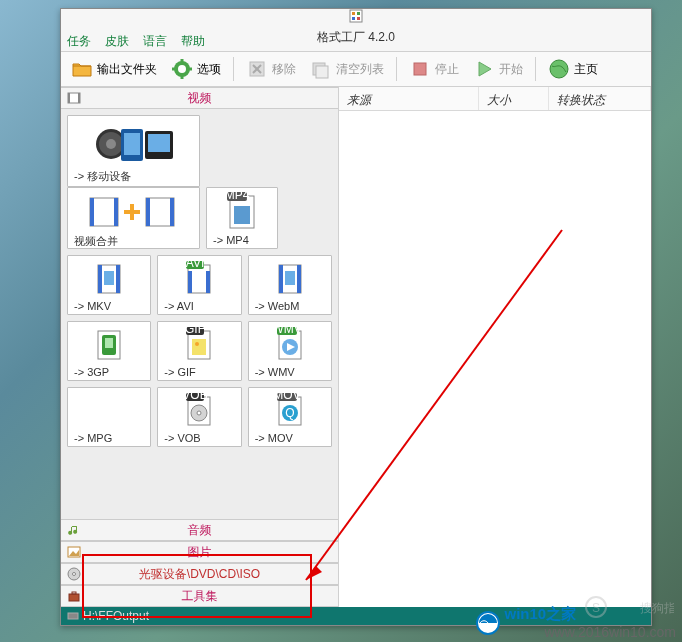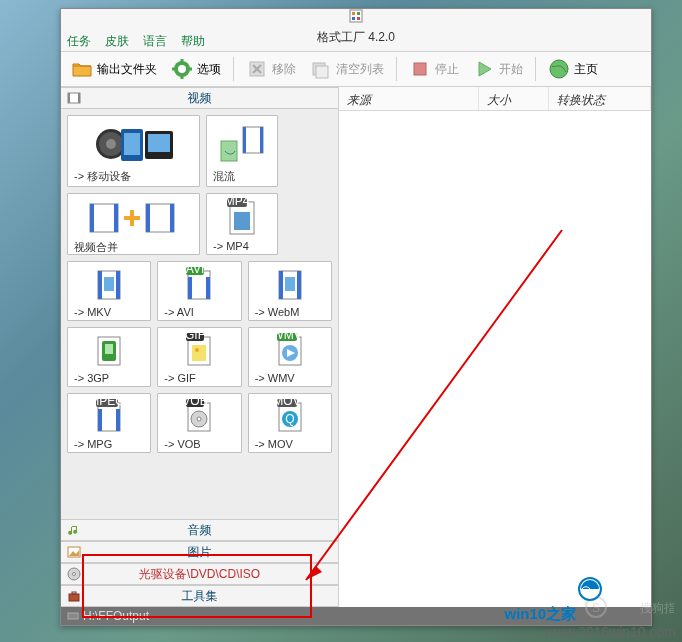--- a/index.html
+++ b/index.html
@@ -10,42 +10,42 @@
   .titlebar .title { color:#333; }
   .menubar { height:20px; display:flex; align-items:center; padding:0 6px; gap:14px; color:#15803d; }
   .menubar span { cursor:default; }
   .toolbar { height:36px; border-top:1px solid #d0d0d0; border-bottom:1px solid #d0d0d0; display:flex; align-items:center; padding:12px 4px; gap:2px; background:#f9f9f9; }
   .tb-btn { display:flex; align-items:center; gap:4px; padding:3px 6px; border-radius:3px; }
   .tb-btn .ico { width:22px; height:22px; display:flex; align-items:center; justify-content:center; }
   .tb-sep { width:1px; height:24px; background:#d0d0d0; margin:0 4px; }
   .dimmed { color:#999; }
   .body { display:flex; height:calc(100% - 22px - 20px - 36px - 18px); }
   .left { width:278px; border-right:1px solid #d0d0d0; display:flex; flex-direction:column; background:#ededed; }
-  .acc-head { display:flex; align-items:center; justify-content:center; position:relative; height:22px; border-top:1px solid #ccc; border-bottom:1px solid #ccc; background:#f4f4f4; color:#0c4a6e; }
+  .acc-head { display:flex; align-items:center; justify-content:center; position:relative; height:22px; border-top:1px solid #ccc; border-bottom:1px solid #ccc; background:#f4f4f4; color:#be185d; }
   .acc-head .aicon { position:absolute; left:6px; width:14px; height:14px; }
   .video-grid { flex:1; overflow:auto; padding:6px; }
   .grid { display:grid; gap:6px; }
   .grid.g3 { grid-template-columns:repeat(3,1fr); }
   .grid.g2 { grid-template-columns:133px 72px; }
   .tile { border:1px solid #c0c0c0; background:#fff; display:flex; flex-direction:column; align-items:center; justify-content:flex-end; padding:4px 2px 2px; border-radius:1px; }
   .tile .iconbox { flex:1; display:flex; align-items:center; justify-content:center; width:100%; }
   .tile .lbl { width:100%; text-align:left; padding:2px 4px 0; color:#333; font-size:11px; white-space:nowrap; overflow:hidden; }
   .tile.big { height:72px; }
   .tile.mid { height:62px;align-items:flex-end; }
   .tile.sml { height:60px; }
   .right { flex:1; background:#fff; }
   .listhead { display:flex; height:24px; border-bottom:1px solid #d8d8d8; background:#fafafa;font-style:italic; }
   .lh-col { padding:5px 8px; color:#333; border-right:1px solid #e4e4e4; }
-  .statusbar { height:18px; background:#737373; color:#ddd; display:flex; align-items:center; padding:0 6px; gap:4px; font-size:11px; }
+  .statusbar { height:18px; background:#0f766e; color:#ddd; display:flex; align-items:center; padding:0 6px; gap:4px; font-size:11px; }
   .statusbar .sico{width:12px;height:12px;display:inline-flex;align-items:center;justify-content:center;}
   .highlight-box { position:absolute; border:2px solid #e00000; pointer-events:none; }
   .hl1 { left:82px; top:554px; width:230px; height:64px; }
   .arrow-line { position:absolute; left:0; top:0; pointer-events:none; }
   .watermarks { position:absolute; right:8px; bottom:22px; color:#b0b0b0; opacity:0.6; text-align:right; font-size:13px; }
-  .wm2 { position:absolute; right:6px; bottom:2px; display:flex; align-items:center; gap:4px;flex-direction:column; }
+  .wm2 { position:absolute; right:6px; bottom:2px; display:flex; align-items:center; gap:4px; }
   .wm2 .wtxt { font-size:15px; color:#0079c3; font-weight:bold; }
   .wm2 .wurl { font-size:14px; color:#666;margin-left:40px; }
   svg { display:block; }
 </style>
 </head>
 <body>
 
 <div class="window">
   <div class="titlebar">
     <span class="t-ico">
@@ -148,46 +148,34 @@
             <svg width="14" height="14" viewBox="0 0 14 14">
               <rect x="1" y="2" width="12" height="10" fill="#fff" stroke="#888"></rect>
               <rect x="1" y="2" width="2" height="10" fill="#888"></rect>
               <rect x="11" y="2" width="2" height="10" fill="#888"></rect>
             </svg>
           </span>
         <span>视频</span>
       </div>
 
       <div class="video-grid">
-        <div class="grid g2" style="margin-bottom:6px">
+        <div class="grid g2" style="">
           <div class="tile big">
             <div class="iconbox">
                 <svg width="86" height="42" viewBox="0 0 86 42">
                   <circle cx="20" cy="21" r="15" fill="#333"></circle>
                   <circle cx="20" cy="21" r="12" fill="#555"></circle>
                   <circle cx="20" cy="21" r="5" fill="#888"></circle>
                   <rect x="30" y="6" width="22" height="32" rx="2" fill="#1a5aa0"></rect>
                   <rect x="33" y="10" width="16" height="22" fill="#6aaee6"></rect>
                   <rect x="54" y="8" width="28" height="28" rx="2" fill="#222"></rect>
                   <rect x="57" y="11" width="22" height="18" fill="#6aaee6"></rect>
                 </svg>
               </div>
             <div class="lbl">-&gt; 移动设备</div>
-          </div>
-          <div class="tile big">
-            <div class="iconbox">
-                <svg width="50" height="42" viewBox="0 0 50 42">
-                  <rect x="4" y="18" width="16" height="20" fill="#9ed69e" stroke="#6a6"></rect>
-                  <path d="M8 28c3 4 8 4 10 0" stroke="#388" fill="none"></path>
-                  <rect x="26" y="4" width="20" height="26" fill="#fff" stroke="#888"></rect>
-                  <rect x="26" y="4" width="3" height="26" fill="#3a6ed0"></rect>
-                  <rect x="43" y="4" width="3" height="26" fill="#3a6ed0"></rect>
-                </svg>
-              </div>
-            <div class="lbl">混流</div>
           </div>
         </div>
         <div class="grid g2" style="margin-bottom:6px">
           <div class="tile mid">
             <div class="iconbox">
                 <svg width="100" height="40" viewBox="0 0 100 40">
                   <rect x="6" y="6" width="28" height="28" fill="#fff" stroke="#888"></rect>
                   <rect x="6" y="6" width="4" height="28" fill="#3a6ed0"></rect>
                   <rect x="30" y="6" width="4" height="28" fill="#3a6ed0"></rect>
                   <rect x="62" y="6" width="28" height="28" fill="#fff" stroke="#888"></rect>
@@ -280,29 +268,20 @@
                   <text x="12" y="6" font-size="5" fill="#fff" text-anchor="middle">WMV</text>
                   <circle cx="15" cy="20" r="8" fill="#6aaee6"></circle>
                   <polygon points="12,16 20,20 12,24" fill="#fff"></polygon>
                 </svg>
               </div>
             <div class="lbl">-&gt; WMV</div>
           </div>
         </div>
         <div class="grid g3">
           <div class="tile sml">
-            <div class="iconbox">
-                <svg width="30" height="36" viewBox="0 0 30 36">
-                  <rect x="4" y="4" width="22" height="28" fill="#fff" stroke="#888"></rect>
-                  <rect x="2" y="0" width="22" height="8" rx="2" fill="#555"></rect>
-                  <text x="13" y="6" font-size="5" fill="#fff" text-anchor="middle">MPEG</text>
-                  <rect x="4" y="10" width="4" height="22" fill="#3a6ed0"></rect>
-                  <rect x="22" y="10" width="4" height="22" fill="#3a6ed0"></rect>
-                </svg>
-              </div>
             <div class="lbl">-&gt; MPG</div>
           </div>
           <div class="tile sml">
             <div class="iconbox">
                 <svg width="30" height="36" viewBox="0 0 30 36">
                   <rect x="4" y="4" width="22" height="28" fill="#fff" stroke="#888"></rect>
                   <rect x="2" y="0" width="18" height="8" rx="2" fill="#333"></rect>
                   <text x="11" y="6" font-size="6" fill="#fff" text-anchor="middle">VOB</text>
                   <circle cx="15" cy="20" r="8" fill="#d4d4d4" stroke="#888"></circle>
                   <circle cx="15" cy="20" r="2" fill="#fff" stroke="#888"></circle>

